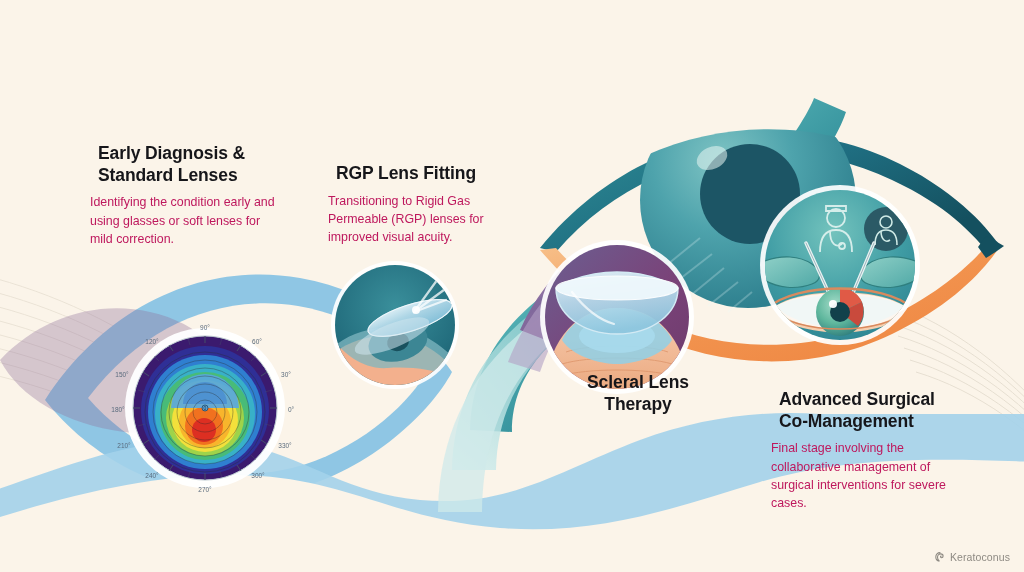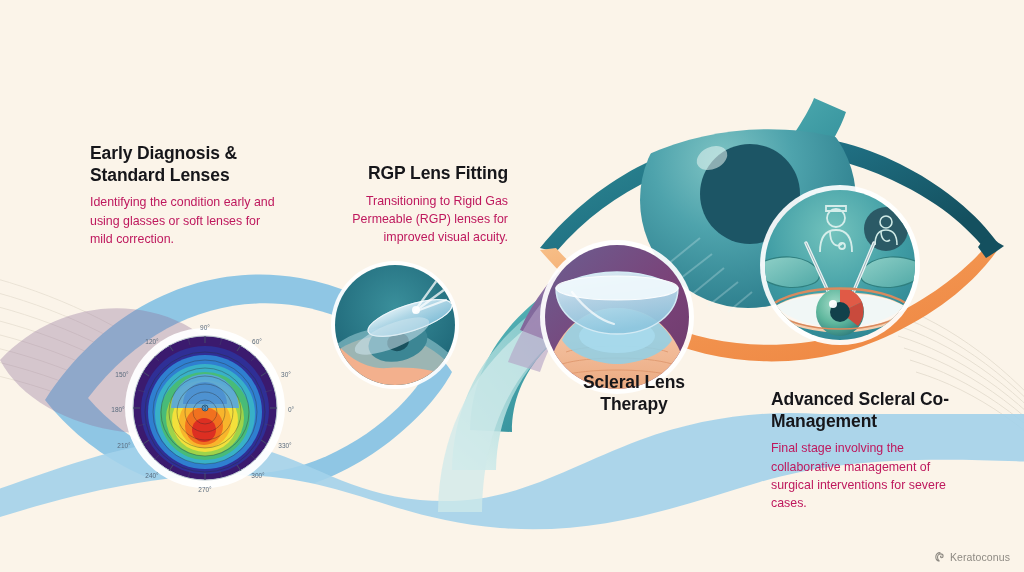--- a/index.html
+++ b/index.html
@@ -15,29 +15,29 @@
   .txt-layer > *{pointer-events:auto;}
 
   #page-title{
     position:absolute;left:0;top:30px;width:1024px;text-align:center;
     font-size:40px;font-weight:bold;color:#141414;letter-spacing:-0.3px;
     font-family:"Liberation Sans", sans-serif;
   }
 
   .step{position:absolute;}
   .step h2{
-    margin:0 0 7px 0;font-size:17.5px;font-weight:bold;color:#16161a;
+    margin:0 0 7px 8px;font-size:17.5px;font-weight:bold;color:#16161a;
     line-height:1.24;letter-spacing:-0.1px;
   }
   .step p{
     margin:0;font-size:12.4px;color:#be185d;line-height:1.47;
   }
 
   #step-1{left:90px;top:143px;width:196px;}
-  #step-2{left:328px;top:163px;width:180px;text-align:right;}
+  #step-2{left:328px;top:163px;width:180px;}
   #step-3{left:552px;top:372px;width:164px;text-align:center;}
   #step-4{left:771px;top:389px;width:180px;}
 
   #watermark{
     position:absolute;right:14px;bottom:9px;
     display:flex;align-items:center;gap:4px;
     font-size:10.5px;color:#8e8a83;letter-spacing:0.1px;
   }
   #watermark svg{display:block;}
 </style>
@@ -394,21 +394,21 @@
     <div class="step" id="step-2">
       <h2>RGP Lens Fitting</h2>
       <p>Transitioning to Rigid Gas Permeable (RGP) lenses for improved visual acuity.</p>
     </div>
 
     <div class="step" id="step-3">
       <h2>Scleral Lens Therapy</h2>
     </div>
 
     <div class="step" id="step-4">
-      <h2>Advanced Scleral Co-Management</h2>
+      <h2>Advanced Surgical Co-Management</h2>
       <p>Final stage involving the collaborative management of surgical interventions for severe cases.</p>
     </div>
 
     <div id="watermark">
       <svg width="12" height="12" viewBox="0 0 12 12">
         <path d="M6 1.6 C3.6 1.6 1.8 3.4 1.8 6 C1.8 8.2 3.3 9.9 5.4 10.3
                  C4.2 9.4 3.5 8 3.5 6.3 C3.5 4.3 4.9 2.9 6.7 2.9
                  C8.1 2.9 9.1 3.8 9.1 5 C9.1 6 8.4 6.7 7.5 6.7
                  C6.9 6.7 6.5 6.3 6.5 5.8 C6.5 5.3 6.8 5 7.2 5" fill="none" stroke="#8e8a83" stroke-width="1.1" stroke-linecap="round"></path>
       </svg>

